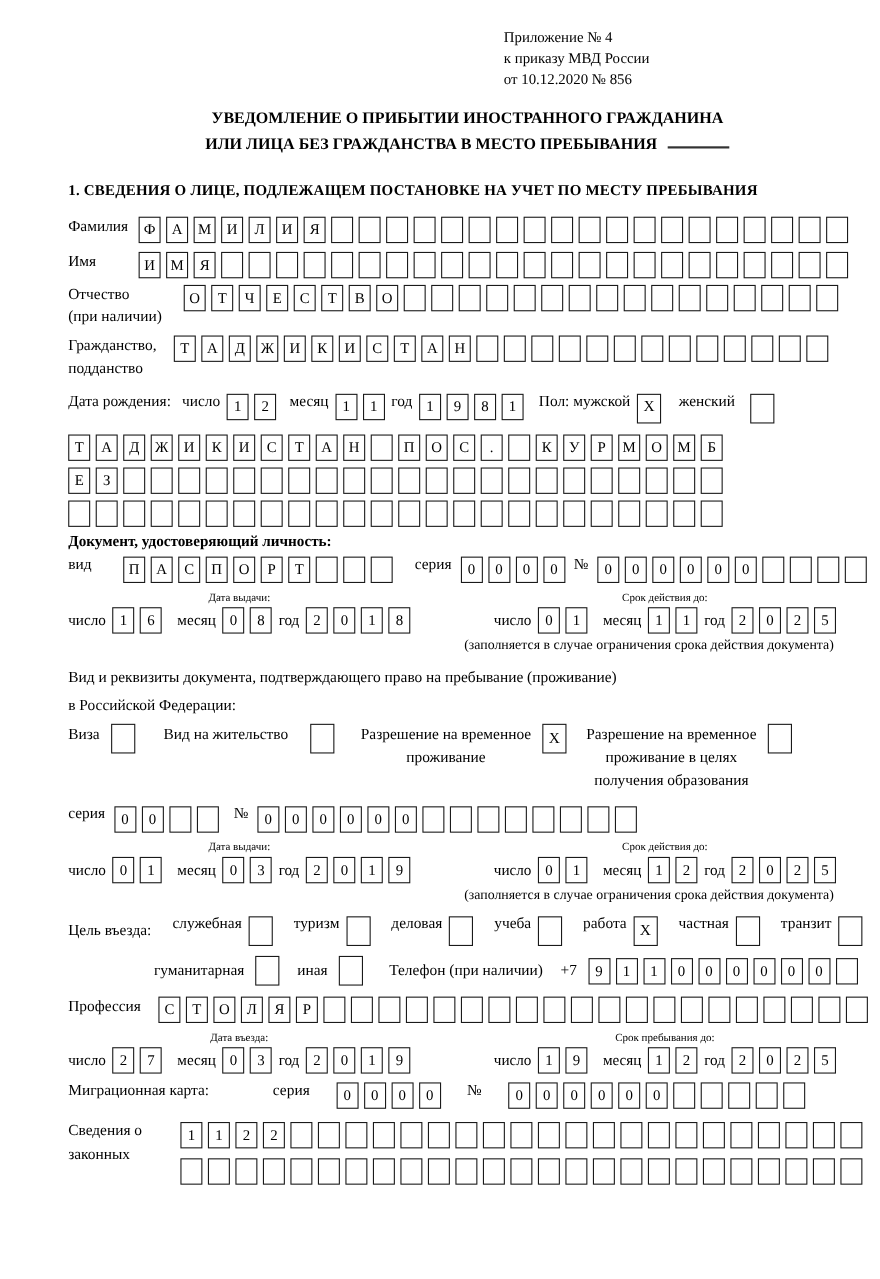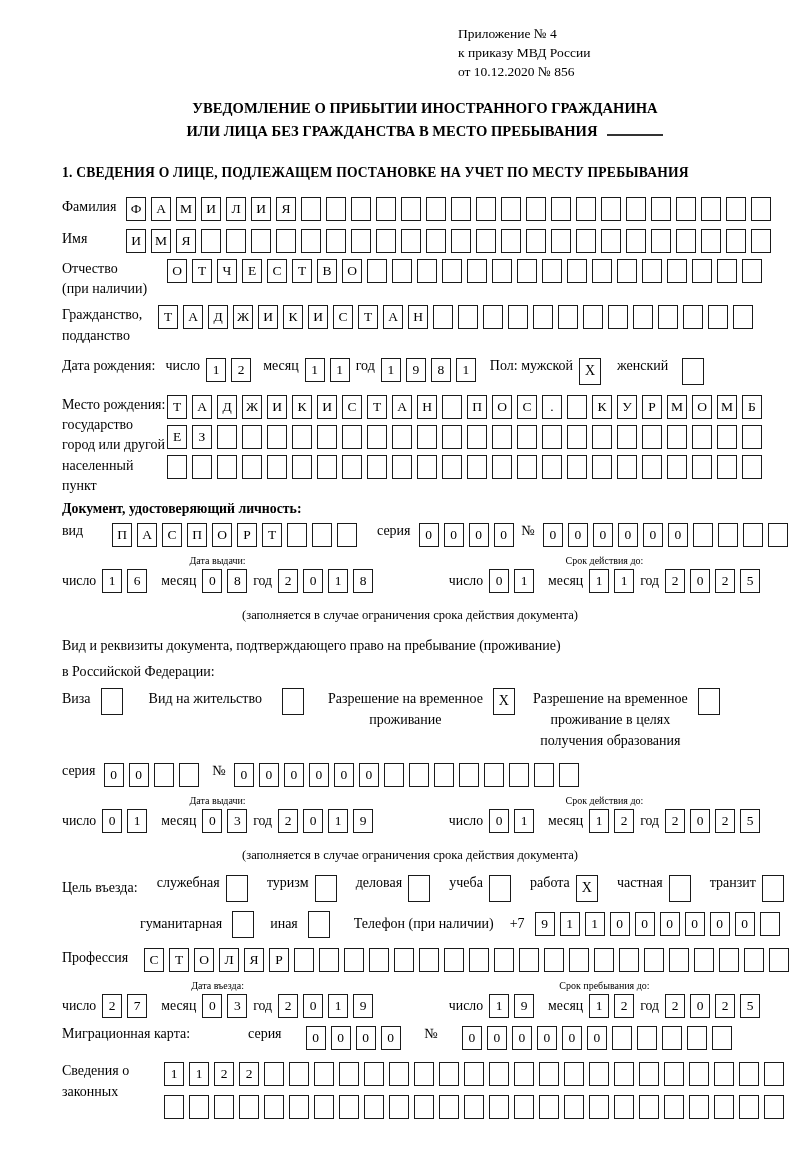--- a/index.html
+++ b/index.html
@@ -27,21 +27,21 @@
        align-items:center;justify-content:center;font-size:14px;background:#fff;}
   .lblcol{flex:0 0 auto;line-height:1.45;}
   .rowstack{display:flex;flex-direction:column;gap:6px;}
 
   
   .dg{display:inline-block;text-align:center;}
   .dg-h{font-size:10px;margin-bottom:3px;}
   .dg-row{display:flex;align-items:center;gap:6px;font-size:13.8px;}
   .dg-row .cells{gap:5px;}
   .dgpair{display:flex;justify-content:space-between;align-items:flex-end;padding-right:28px;}
-  .fillnote{text-align:center;font-size:12.6px;margin-top:15px;padding-right:30px;}
+  .fillnote{text-align:right;font-size:12.6px;margin-top:3px;padding-right:30px;}
 
   .intro{line-height:1.8;margin-top:10px;}
   .opts-row{display:flex;align-items:flex-start;margin-top:4px;gap:10px;}
   .opt-multi{text-align:center;line-height:1.5;}
   .opt-lbl{padding-top:3px;}
   .mt6{margin-top:6px;} .mt8{margin-top:8px;} .mt10{margin-top:10px;}
   .mt12{margin-top:12px;} .mt16{margin-top:16px;}
 
   .purpose-row{display:flex;align-items:center;justify-content:space-between;margin-top:12px;padding-right:4px;}
   .purpose-row .pair{display:flex;align-items:flex-start;gap:6px;}
@@ -221,26 +221,20 @@
         <span class="cell">8</span>
         <span class="cell">1</span>
       </span>
     <span class="lbl" style="margin-left:8px">Пол: мужской</span>
     <span class="box">X</span>
     <span class="lbl" style="margin-left:10px">женский</span>
     <span class="box" style="margin-left:8px"></span>
   </div>
 
   <div class="frow mt10" style="align-items:flex-start">
-    <span class="lblcol" style="width:105px">
-      <span>Место рождения:</span><br>
-      <span>государство</span><br>
-      <span>город или другой</span><br>
-      <span>населенный пункт</span>
-    </span>
     <span class="rowstack">
       <span class="cells">
           <span class="cell">Т</span>
           <span class="cell">А</span>
           <span class="cell">Д</span>
           <span class="cell">Ж</span>
           <span class="cell">И</span>
           <span class="cell">К</span>
           <span class="cell">И</span>
           <span class="cell">С</span>

